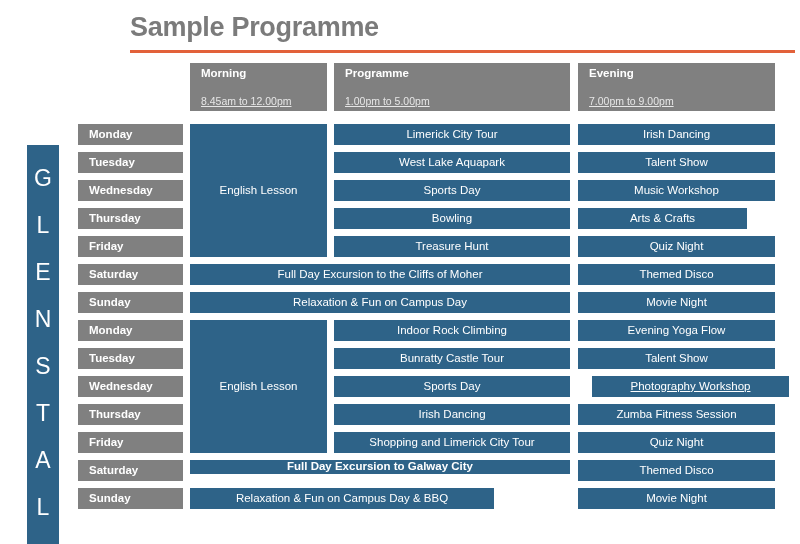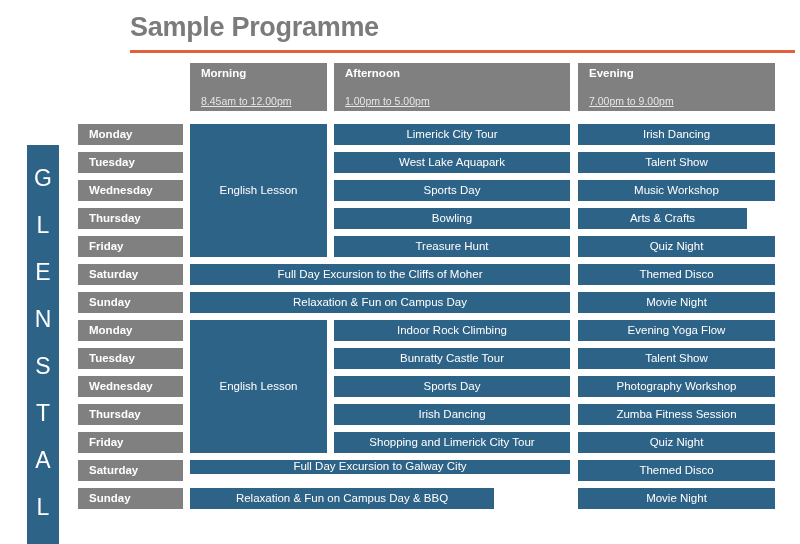--- a/index.html
+++ b/index.html
@@ -130,21 +130,21 @@
     <span class="brand-letter">A</span>
     <span class="brand-letter">L</span>
   </div>
 
 <div id="grid-root">
     <div class="cell grey period-head" style="left: 190px; width: 137px;">
       <div class="p-name">Morning</div>
       <div class="p-time">8.45am to 12.00pm</div>
     </div>
     <div class="cell grey period-head" style="left: 334px; width: 236px;">
-      <div class="p-name">Afternoon</div>
+      <div class="p-name">Programme</div>
       <div class="p-time">1.00pm to 5.00pm</div>
     </div>
     <div class="cell grey period-head" style="left: 578px; width: 197px;">
       <div class="p-name">Evening</div>
       <div class="p-time">7.00pm to 9.00pm</div>
     </div>
     <div class="cell blue lesson-block" style="left: 190px; top: 124px; width: 137px; height: 133px; justify-content: center;">English Lesson</div>
     <div class="cell grey day-label" style="left: 78px; top: 124px; width: 105px; height: 21px; justify-content: flex-start;">Monday</div>
     <div class="cell blue act" style="left: 334px; top: 124px; width: 236px; height: 21px;">Limerick City Tour</div>
     <div class="cell blue act" style="left: 578px; top: 124px; width: 197px; height: 21px;">Irish Dancing</div>
@@ -168,26 +168,26 @@
     <div class="cell blue act" style="left: 578px; top: 292px; width: 197px; height: 21px;">Movie Night</div>
     <div class="cell blue lesson-block" style="left: 190px; top: 320px; width: 137px; height: 133px; justify-content: center;">English Lesson</div>
     <div class="cell grey day-label" style="left: 78px; top: 320px; width: 105px; height: 21px; justify-content: flex-start;">Monday</div>
     <div class="cell blue act" style="left: 334px; top: 320px; width: 236px; height: 21px;">Indoor Rock Climbing</div>
     <div class="cell blue act" style="left: 578px; top: 320px; width: 197px; height: 21px;">Evening Yoga Flow</div>
     <div class="cell grey day-label" style="left: 78px; top: 348px; width: 105px; height: 21px; justify-content: flex-start;">Tuesday</div>
     <div class="cell blue act" style="left: 334px; top: 348px; width: 236px; height: 21px;">Bunratty Castle Tour</div>
     <div class="cell blue act" style="left: 578px; top: 348px; width: 197px; height: 21px;">Talent Show</div>
     <div class="cell grey day-label" style="left: 78px; top: 376px; width: 105px; height: 21px; justify-content: flex-start;">Wednesday</div>
     <div class="cell blue act" style="left: 334px; top: 376px; width: 236px; height: 21px;">Sports Day</div>
-    <div class="cell blue act" style="left: 578px; top: 376px; width: 197px; height: 21px;">Photography Workshop</div>
+    <div class="cell blue act" style="left: 592px; top: 376px; width: 197px; height: 21px; text-decoration: underline;">Photography Workshop</div>
     <div class="cell grey day-label" style="left: 78px; top: 404px; width: 105px; height: 21px; justify-content: flex-start;">Thursday</div>
     <div class="cell blue act" style="left: 334px; top: 404px; width: 236px; height: 21px;">Irish Dancing</div>
     <div class="cell blue act" style="left: 578px; top: 404px; width: 197px; height: 21px;">Zumba Fitness Session</div>
     <div class="cell grey day-label" style="left: 78px; top: 432px; width: 105px; height: 21px; justify-content: flex-start;">Friday</div>
     <div class="cell blue act" style="left: 334px; top: 432px; width: 236px; height: 21px;">Shopping and Limerick City Tour</div>
     <div class="cell blue act" style="left: 578px; top: 432px; width: 197px; height: 21px;">Quiz Night</div>
     <div class="cell grey day-label" style="left: 78px; top: 460px; width: 105px; height: 21px; justify-content: flex-start;">Saturday</div>
-    <div class="cell blue act" style="left: 190px; top: 460px; width: 380px; height: 14px;">Full Day Excursion to Galway City</div>
+    <div class="cell blue act" style="left: 190px; top: 460px; width: 380px; height: 14px; font-weight: bold;">Full Day Excursion to Galway City</div>
     <div class="cell blue act" style="left: 578px; top: 460px; width: 197px; height: 21px;">Themed Disco</div>
     <div class="cell grey day-label" style="left: 78px; top: 488px; width: 105px; height: 21px; justify-content: flex-start;">Sunday</div>
     <div class="cell blue act" style="left: 190px; top: 488px; width: 304px; height: 21px;">Relaxation &amp; Fun on Campus Day &amp; BBQ</div>
     <div class="cell blue act" style="left: 578px; top: 488px; width: 197px; height: 21px;">Movie Night</div>
   </div>
 
 </body></html>

